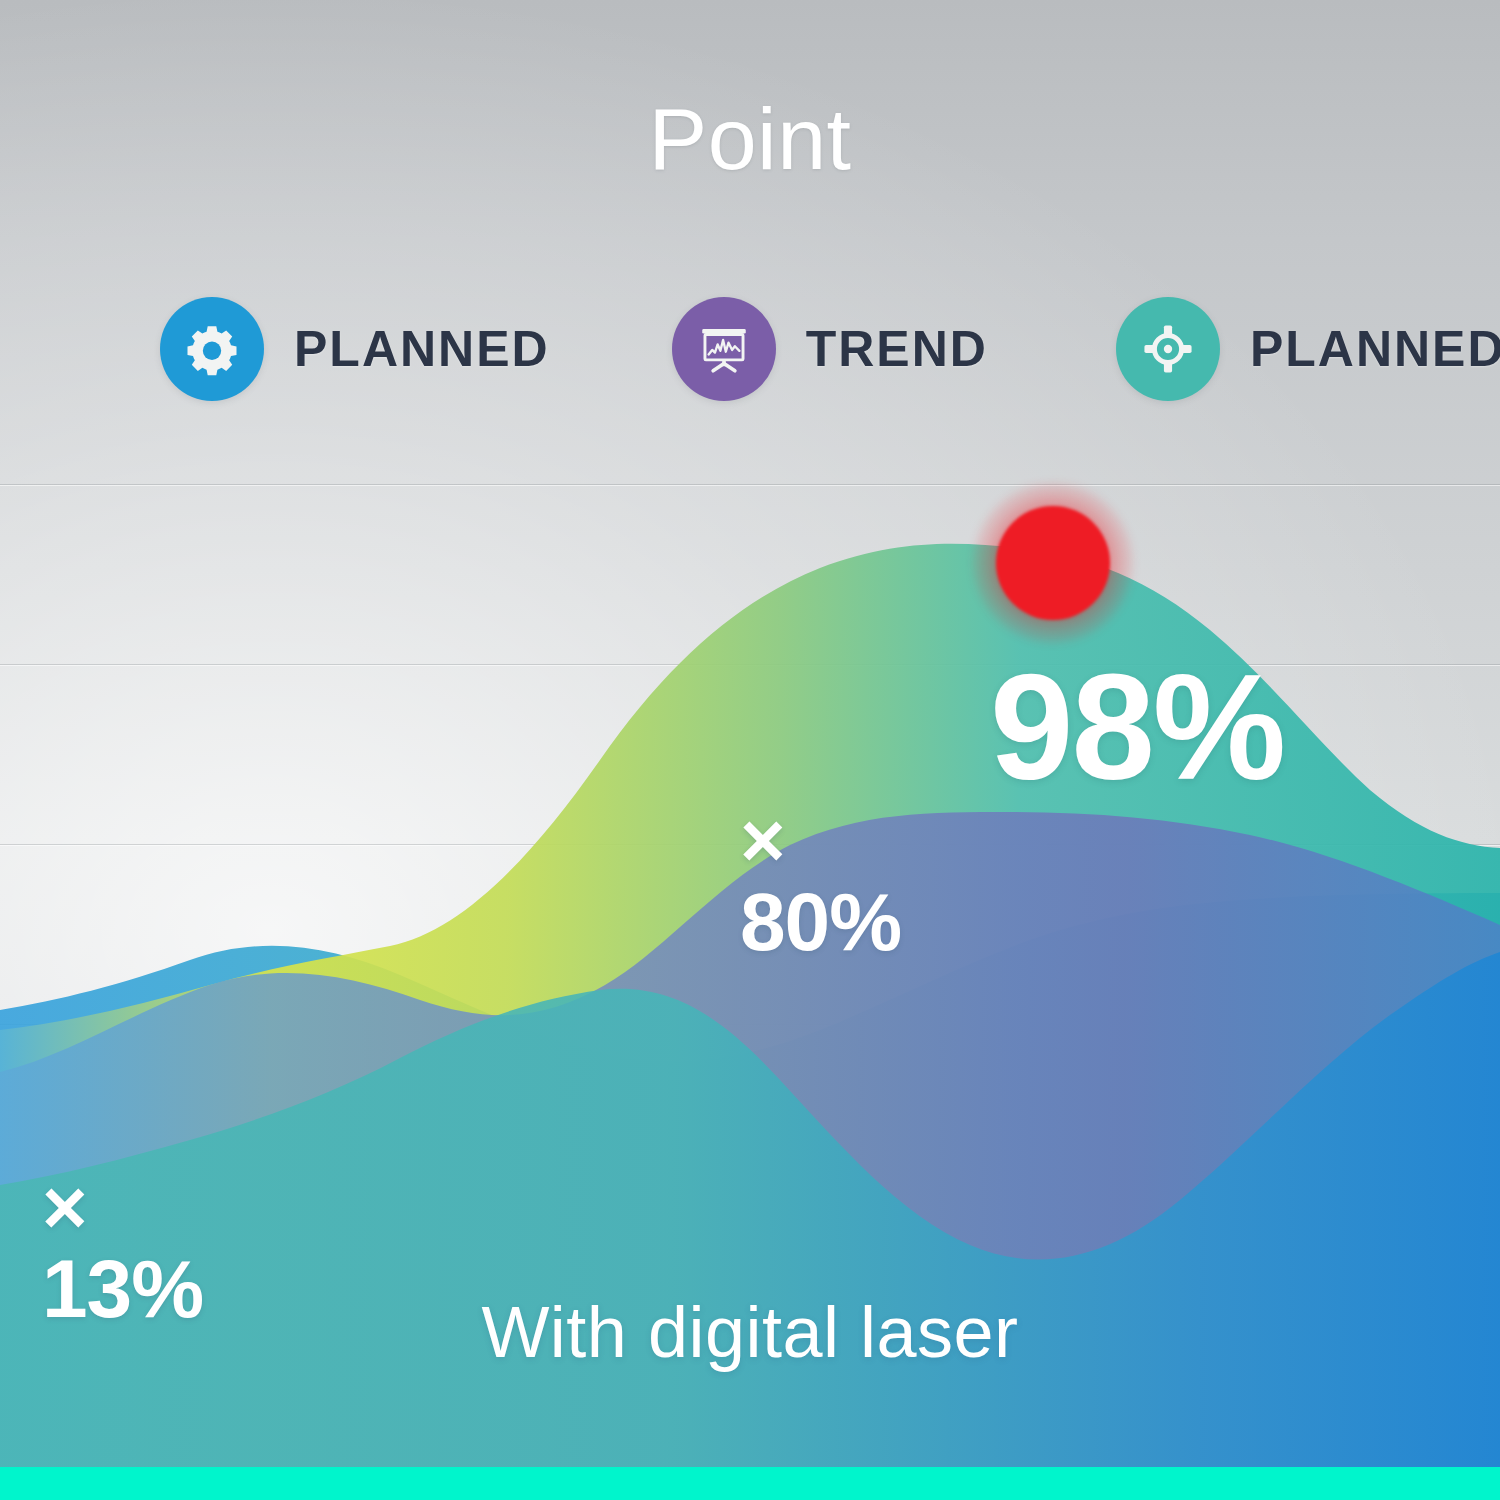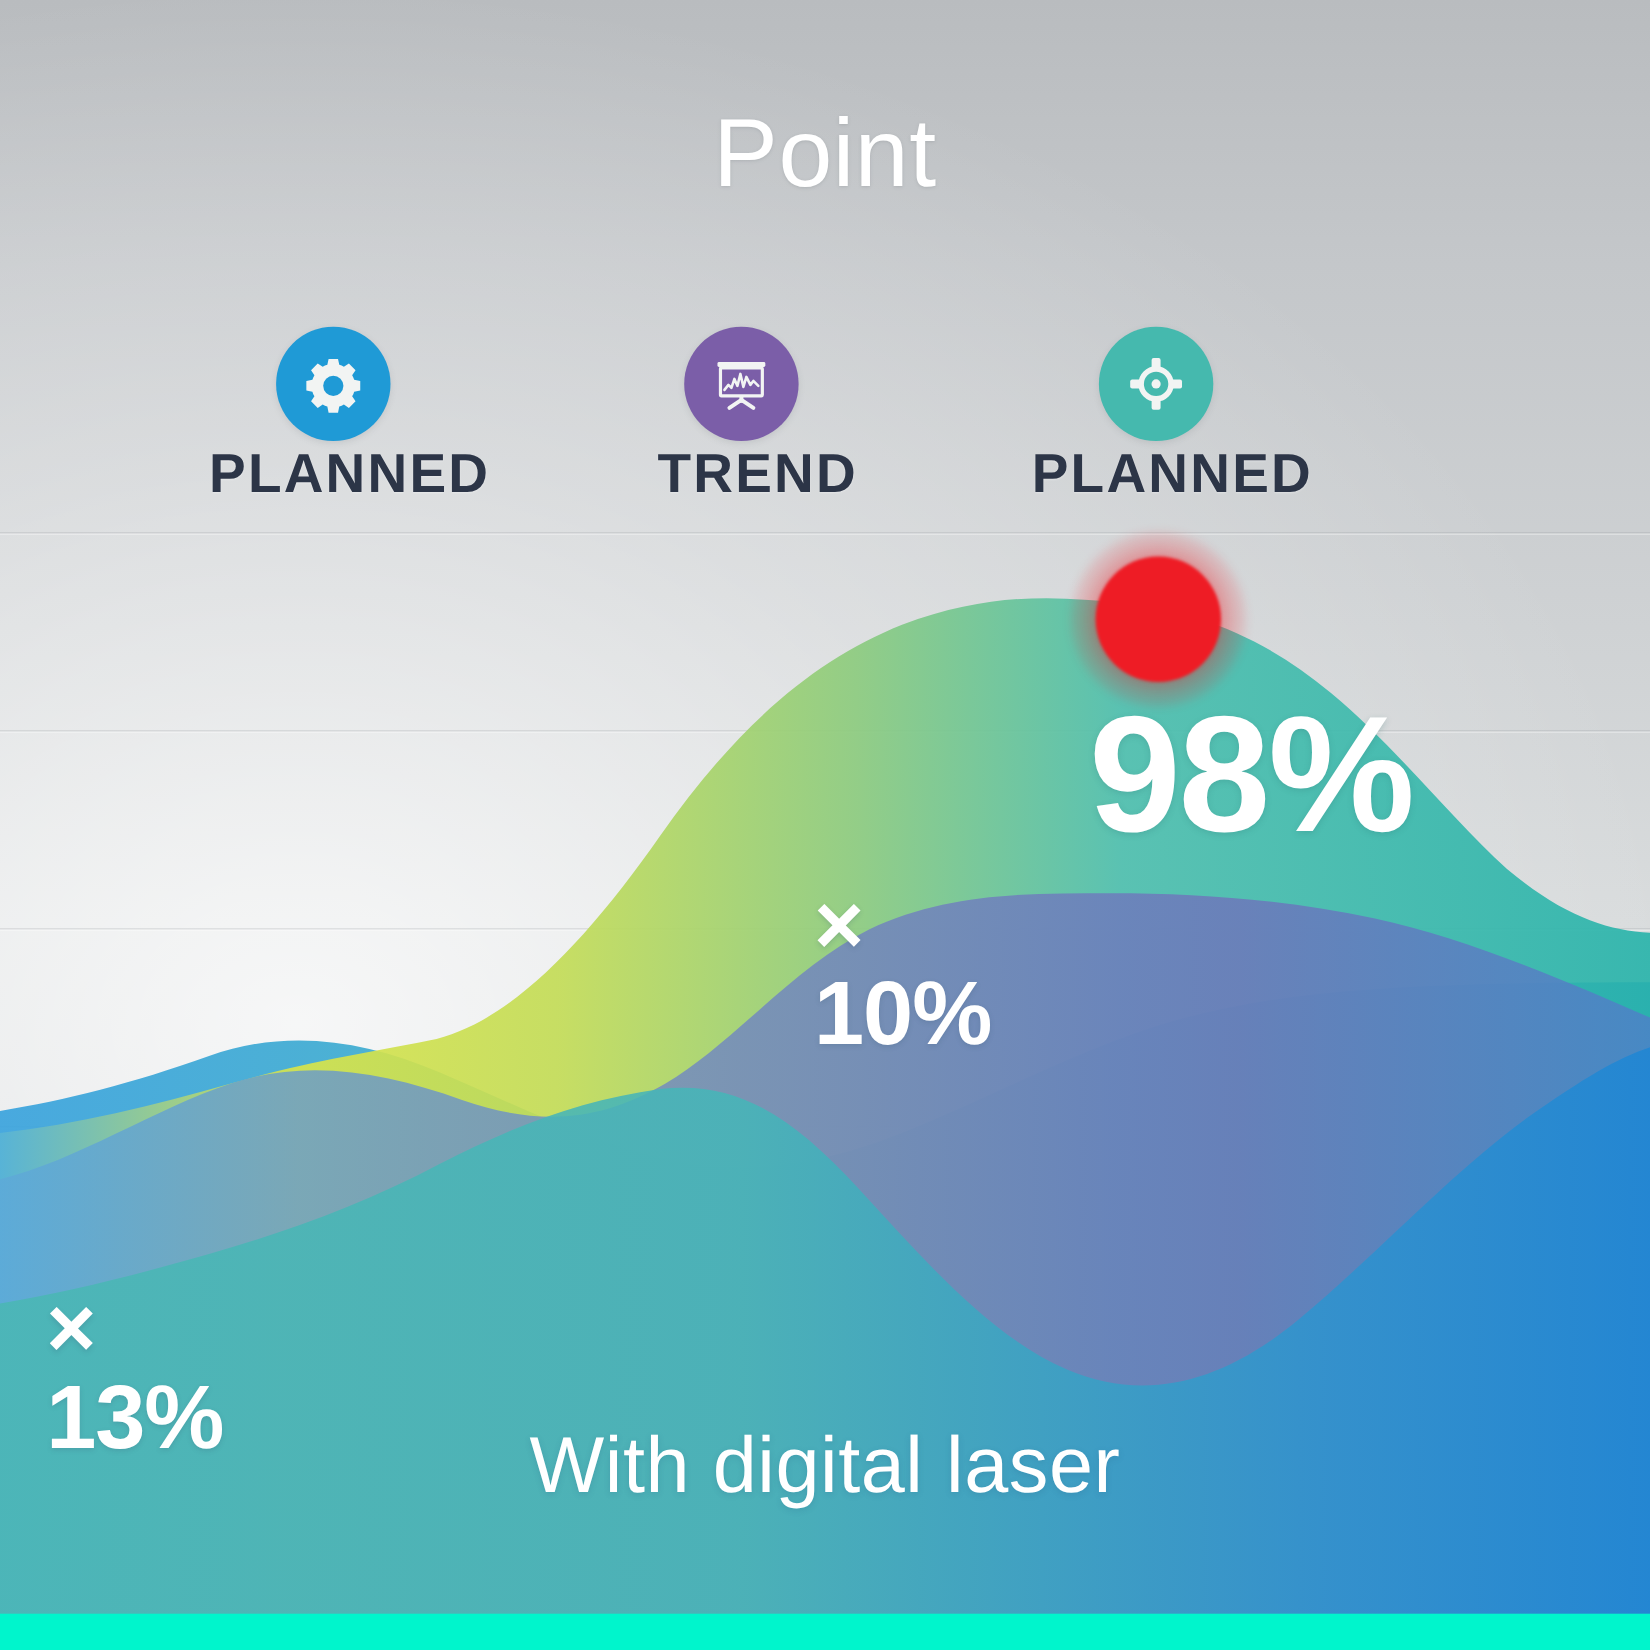--- a/index.html
+++ b/index.html
@@ -69,21 +69,20 @@
     position: absolute;
     top: 297px;
     left: 160px;
     width: 1220px;
     display: flex;
     align-items: center;
   }
   .legend-item {
     display: flex;
     align-items: center;
-    flex-direction: column;
   }
   .legend-item.planned { margin-right: 122px; }
   .legend-item.trend   { margin-right: 128px; }
 
   .legend-badge {
     width: 104px;
     height: 104px;
     border-radius: 50%;
     display: flex;
     align-items: center;
@@ -125,21 +124,21 @@
     border-radius: 50%;
     background: #ee1c25;
     filter: blur(1.5px);
   }
 
   
   .callout { position: absolute; color: #ffffff; }
 
   .callout-98 {
     left: 990px;
-    top: 628px;
+    top: 652px;
     font-size: 150px;
     font-weight: 700;
     letter-spacing: -2px;
     line-height: 1;
     text-shadow: 0 2px 6px rgba(40,110,110,0.22);
   }
 
   .callout-80 { left: 740px; top: 805px; }
   .callout-60 { left: 42px;  top: 1172px; }
 
@@ -315,21 +314,21 @@
 
   </div>
 
   <div class="laser-glow"></div>
   <div class="laser-dot"></div>
 
   <div class="callout callout-98">98%</div>
 
   <div class="callout callout-80">
     <span class="cross">×</span>
-    <span class="pct">10%</span>
+    <span class="pct">80%</span>
   </div>
 
   <div class="callout callout-60">
     <span class="cross">×</span>
     <span class="pct">13%</span>
   </div>
 
   <div class="caption">With digital laser</div>
 
   <div class="accent-bar" style="background:#00f5cc"></div>

